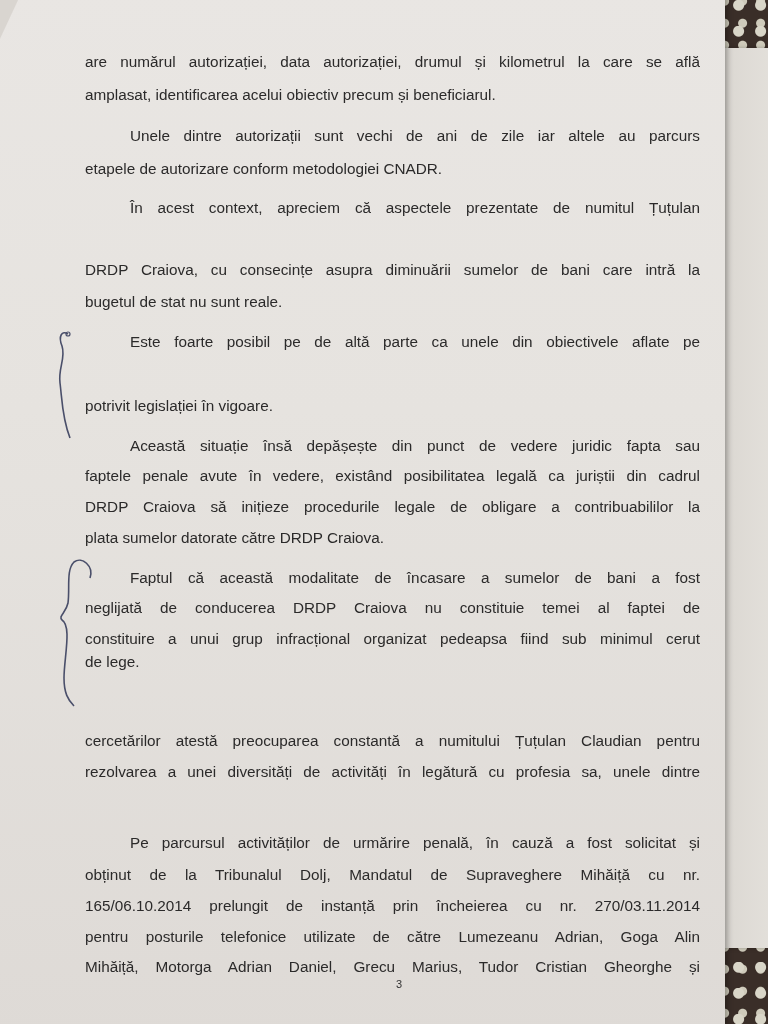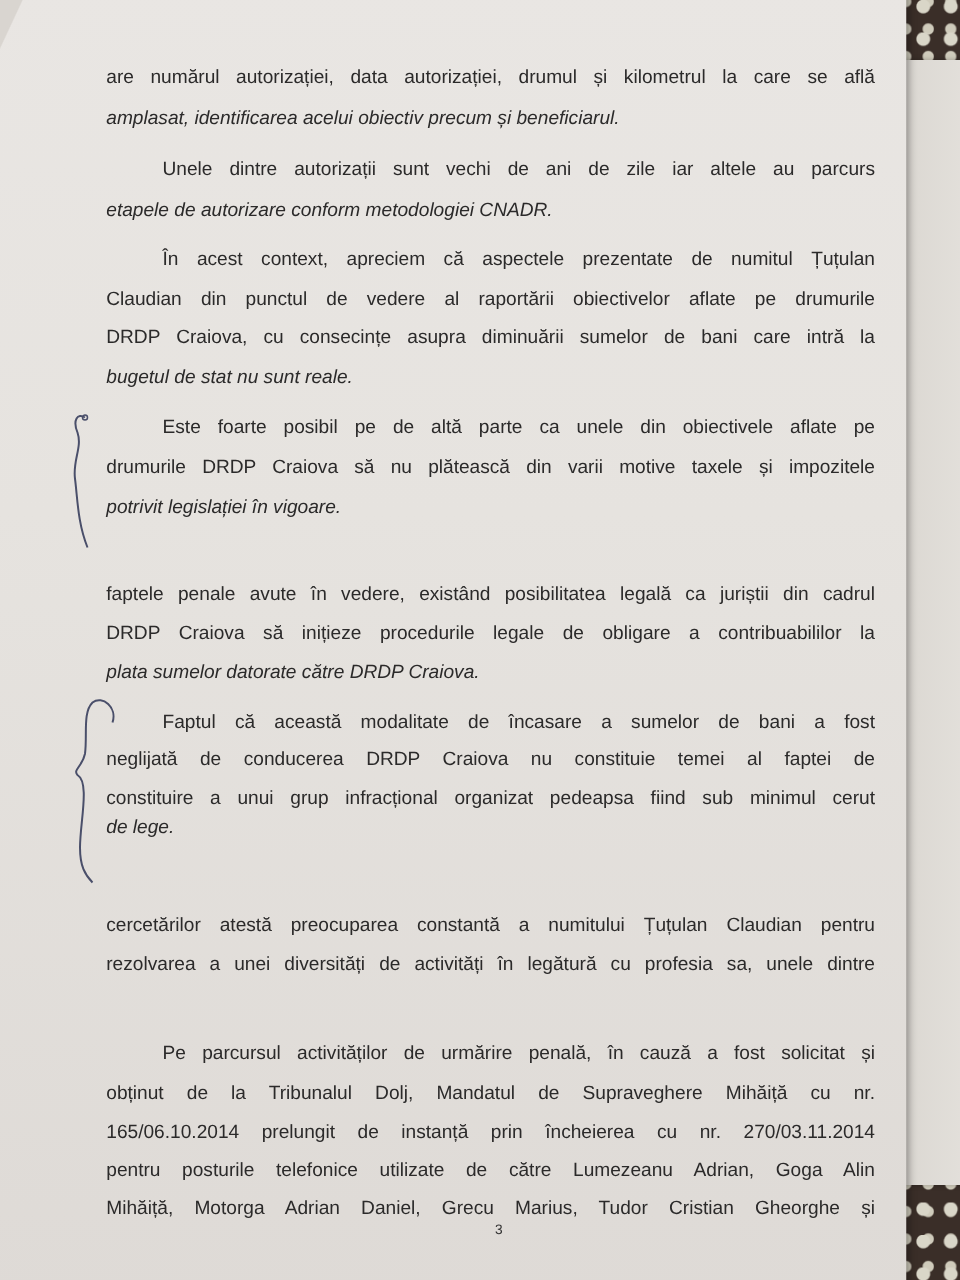--- a/index.html
+++ b/index.html
@@ -30,21 +30,21 @@
       background: linear-gradient(115deg, #d9d5d0 0%, #d9d5d0 45%, transparent 46%);
     }
     .text {
       position: absolute; left: 0; top: 0; width: 712px; height: 1024px;
       color: #2b2a2a; font-size: 15.3px;
     }
     .line {
       position: absolute; white-space: nowrap; left: 85px; width: 615px;
       text-align: justify; text-align-last: justify; line-height: 20px;
     }
-    .line.last { text-align-last: left; font-style: italic; }
+    .line.last { text-align-last: left; }
     .line.first { padding-left: 45px; width: 570px; }
     .pagenum {
       position: absolute; left: 396px; top: 978px; font-size: 11px; color: #333;
     }
     .bracket { position: absolute; }
   </style>
 </head>
 <body>
 
 <div class="lace"></div>
@@ -55,28 +55,27 @@
 
 <div class="text">
 
   <div class="line" style="top:52px">are numărul autorizației, data autorizației, drumul și kilometrul la care se află</div>
   <div class="line last" style="top:85px">amplasat, identificarea acelui obiectiv precum și beneficiarul.</div>
 
   <div class="line first" style="top:126px">Unele dintre autorizații sunt vechi de ani de zile iar altele au parcurs</div>
   <div class="line last" style="top:159px">etapele de autorizare conform metodologiei CNADR.</div>
 
   <div class="line first" style="top:198px">În acest context, apreciem că aspectele prezentate de numitul Țuțulan</div>
-  <div class="line" style="top:230px">Claudian din punctul de vedere al raportării obiectivelor aflate pe drumurile</div>
   <div class="line" style="top:260px">DRDP Craiova, cu consecințe asupra diminuării sumelor de bani care intră la</div>
   <div class="line last" style="top:292px">bugetul de stat nu sunt reale.</div>
 
   <div class="line first" style="top:332px">Este foarte posibil pe de altă parte ca unele din obiectivele aflate pe</div>
-  <div class="line" style="top:364px">drumurile DRDP Craiova să nu plătească din varii motive taxele și impozitele</div>
   <div class="line last" style="top:396px">potrivit legislației în vigoare.</div>
 
+  <div class="line first" style="top:436px">Această situație însă depășește din punct de vedere juridic fapta sau</div>
   <div class="line" style="top:497px">DRDP Craiova să inițieze procedurile legale de obligare a contribuabililor la</div>
   <div class="line" style="top:466px">faptele penale avute în vedere, existând posibilitatea legală ca juriștii din cadrul</div>
   <div class="line last" style="top:528px">plata sumelor datorate către DRDP Craiova.</div>
 
   <div class="line first" style="top:568px">Faptul că această modalitate de încasare a sumelor de bani a fost</div>
   <div class="line" style="top:598px">neglijată de conducerea DRDP Craiova nu constituie temei al faptei de</div>
   <div class="line" style="top:629px">constituire a unui grup infracțional organizat pedeapsa fiind sub minimul cerut</div>
   <div class="line last" style="top:652px">de lege.</div>
 
   <div class="line" style="top:731px">cercetărilor atestă preocuparea constantă a numitului Țuțulan Claudian pentru</div>

